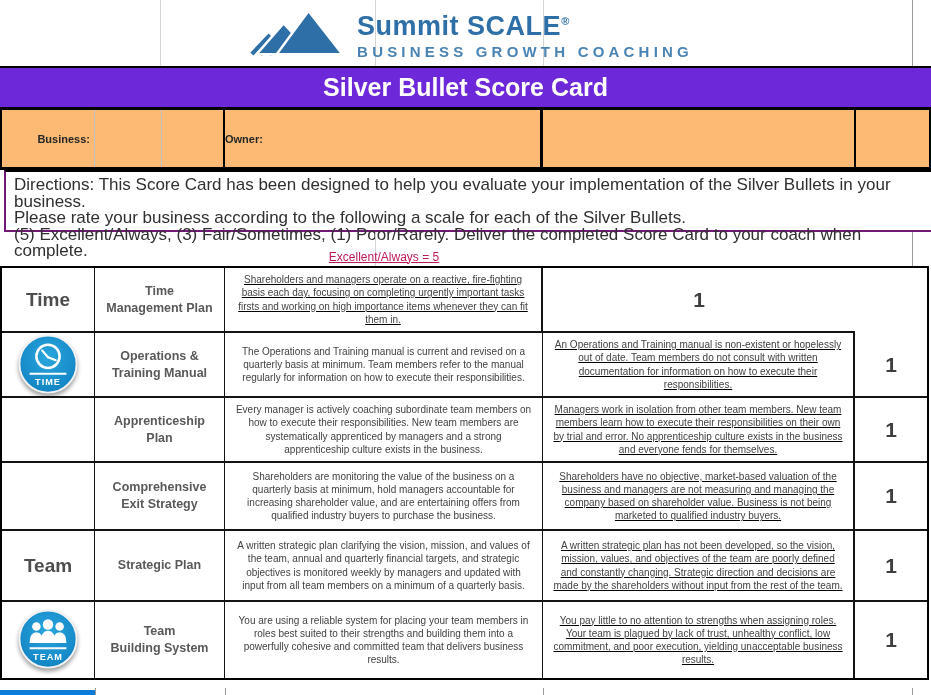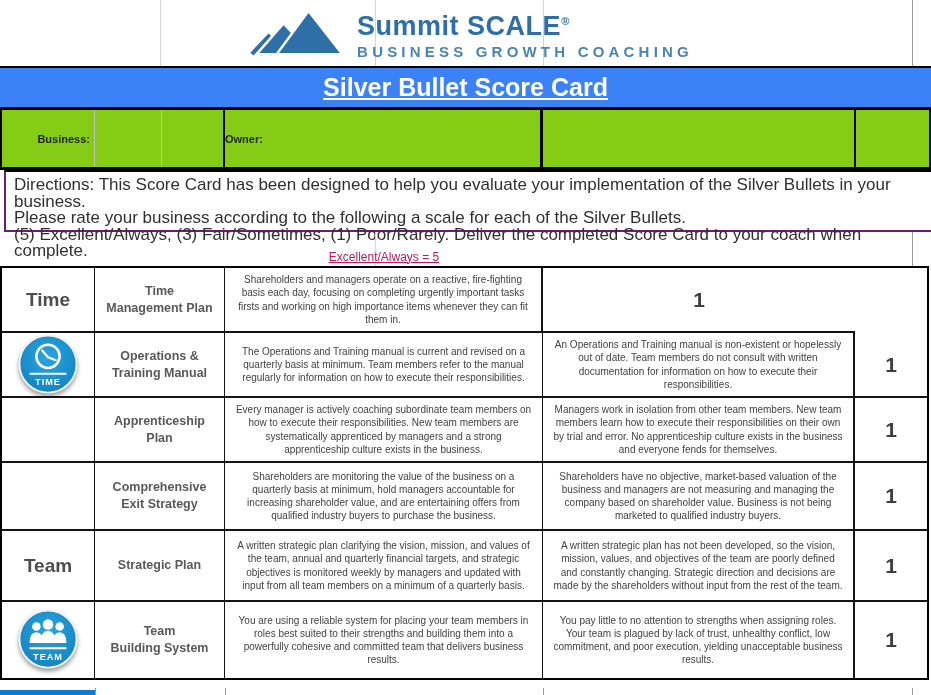--- a/index.html
+++ b/index.html
@@ -16,30 +16,30 @@
   .logo-group { position:absolute; top:7px; left:0; right:0; height:52px;
     display:flex; align-items:center; justify-content:center; gap:12px;margin-left:11px; }
   .brand-block { display:flex; flex-direction:column; align-items:flex-start; }
   .brand-line { font-size:27px; font-weight:bold; color:#2e6fa7; letter-spacing:0.5px; line-height:28px; }
   .brand-line sup { font-size:11px; vertical-align:super; }
   .tagline { font-size:15px; font-weight:bold; color:#4a84b5; letter-spacing:4.2px; margin-top:3px; }
 
   
   .title-bar {
     position:absolute; top:66px; left:0; width:100%; height:44px;
-    background:#3b82f6; border-top:2px solid #000; border-bottom:3px solid #000;
+    background:#6d28d9; border-top:2px solid #000; border-bottom:3px solid #000;
     display:flex; align-items:center; justify-content:center;
-    color:#fff; font-size:25px; font-weight:bold;text-decoration:underline;
+    color:#fff; font-size:25px; font-weight:bold;
   }
 
   
   .fields-row {
     position:absolute; top:110px; left:0; width:100%; height:60px;
     border-left:2px solid #000; border-right:2px solid #000; border-bottom:3px solid #000;
-    background:#84cc16;
+    background:#fdba74;
   }
   .fcell { position:absolute; top:0; height:57px; display:flex; align-items:center; }
   .fc1 { left:0; width:93px; border-right:1px solid #c0c0c0; justify-content:flex-end; padding-right:4px; }
   .fc2 { left:93px; width:67px; border-right:1px solid #c0c0c0; }
   .fc3 { left:160px; width:63px; border-right:2px solid #000; }
   .fc4 { left:223px; width:318px; border-right:3px solid #000; padding-left:0; }
   .fc5 { left:541px; width:313px; border-right:2px solid #000; }
   .fc6 { left:854px; right:0; }
   .field-label { font-size:11px; font-weight:bold; color:#262626; }
 
@@ -60,21 +60,21 @@
 
   
   .score-table {
     position:absolute; top:266px; left:0; width:929px;
     border:2px solid #000; background:#fff;
   }
   .trow { display:grid; grid-template-columns:93px 130px 318px 312px 1fr; }
   .h67 { height:65px; } .h70 { height:68px; } .h73 { height:71px; } .h78 { height:76px; }
   .trow:not(:last-child) .c { border-bottom:2px solid #141414; }
   .c { border-right:1.5px solid #141414; display:flex; align-items:center; justify-content:center; overflow:hidden; }
-  .c.poorcol { border-right:2px solid #141414; }
+  .c.poorcol { border-right:2px solid #141414;text-decoration:underline; }
   .c:last-child { border-right:none; }
   .cat { font-size:19px; font-weight:bold; color:#4d4d4d; }
   .rlabel { font-size:12.5px; font-weight:bold; color:#595959; text-align:center;
             line-height:17px; white-space:pre-line; padding:0 6px; }
   .desc { font-size:10px; color:#424242; text-align:center; line-height:13.2px; padding:2px 9px; }
   .score { font-size:21px; font-weight:bold; color:#3f3f3f; }
 
   
   .badge-icon { filter:drop-shadow(0 3px 2px rgba(40,40,40,0.45)); }
 

